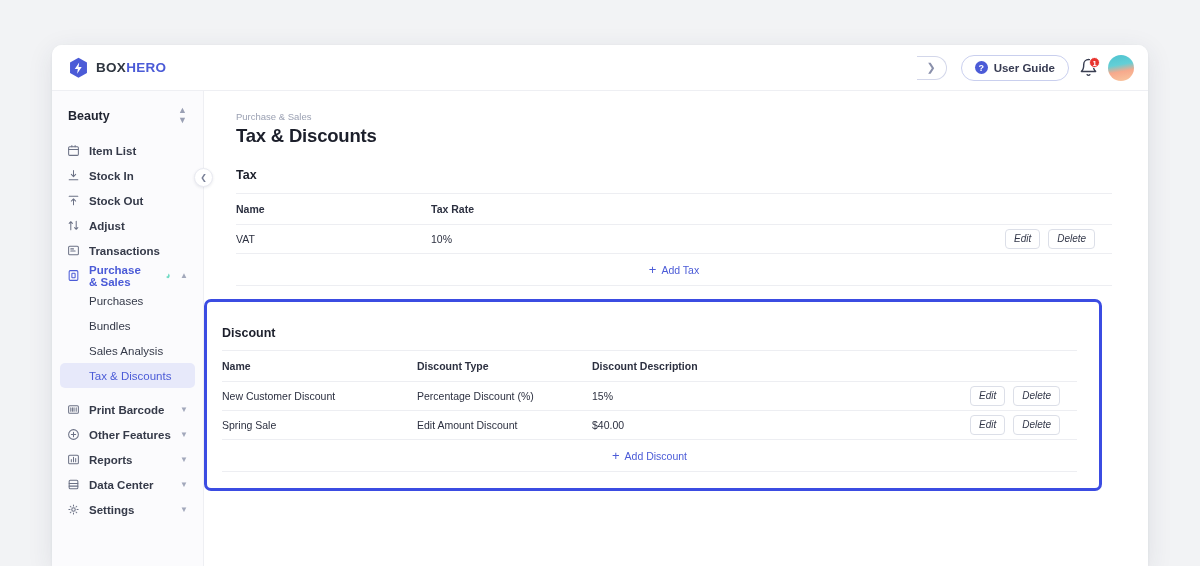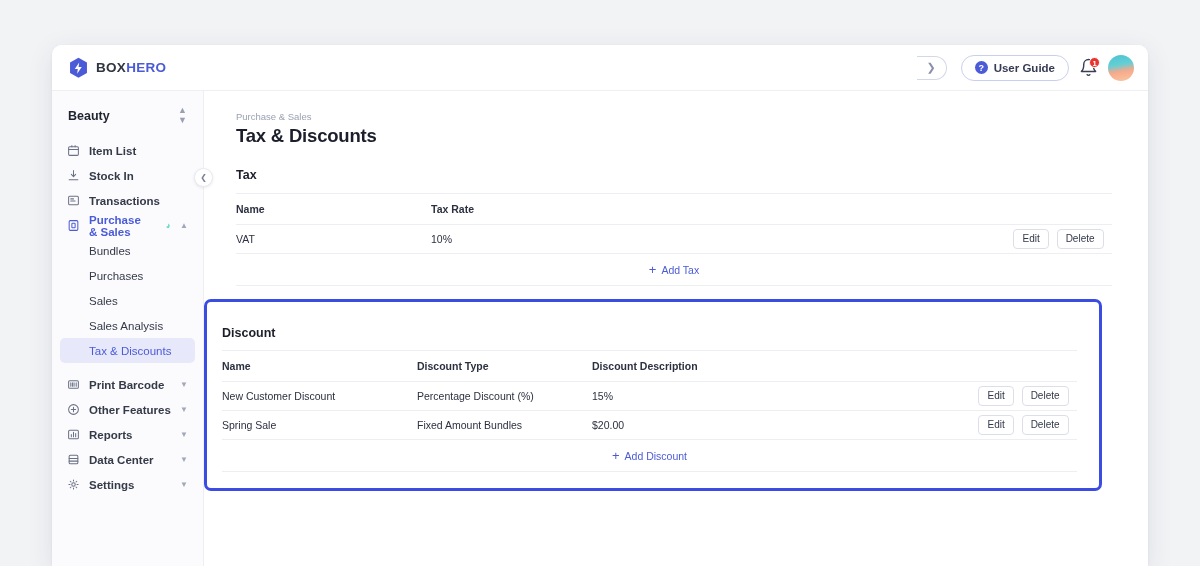--- a/index.html
+++ b/index.html
@@ -147,21 +147,21 @@
   }
   table.grid td {
     font-size: 10.5px; color: #2c3040;
     padding: 4px 0; border-bottom: 1px solid #edeef2;
     vertical-align: middle;
   }
   .col-name { width: 195px; }
   .col-mid  { width: 175px; }
   .col-desc { width: auto; }
   .col-act  { width: 112px; }
-  td.actions { text-align: center; white-space: nowrap; }
+  td.actions { text-align: left; white-space: nowrap; font-style: italic; }
 
   .btn-sm {
     display: inline-block; height: 20px; line-height: 18px;
     padding: 0 8px; margin-left: 5px;
     border: 1px solid #dcdfe8; border-radius: 4px; background: #fff;
     font-size: 10px; color: #33384a; cursor: pointer;
   }
 
   .add-row {
     display: flex; align-items: center; justify-content: center;
@@ -247,21 +247,33 @@
             <span>Item List</span>
           </div>
 
           <div class="nav-item">
             <svg class="ico" viewBox="0 0 24 24" fill="none" stroke="currentColor" stroke-width="1.9" stroke-linecap="round" stroke-linejoin="round">
               <path d="M12 3v11m0 0 4-4m-4 4-4-4M4 20h16"></path>
             </svg>
             <span>Stock In</span>
           </div>
 
-
+          <div class="nav-item">
+            <svg class="ico" viewBox="0 0 24 24" fill="none" stroke="currentColor" stroke-width="1.9" stroke-linecap="round" stroke-linejoin="round">
+              <path d="M12 20V9m0 0 4 4m-4-4-4 4M4 4h16"></path>
+            </svg>
+            <span>Stock Out</span>
+          </div>
+
+          <div class="nav-item">
+            <svg class="ico" viewBox="0 0 24 24" fill="none" stroke="currentColor" stroke-width="1.9" stroke-linecap="round" stroke-linejoin="round">
+              <path d="M7 20V5m0 0L4 8m3-3 3 3M17 4v15m0 0 3-3m-3 3-3-3"></path>
+            </svg>
+            <span>Adjust</span>
+          </div>
 
           <div class="nav-item">
             <svg class="ico" viewBox="0 0 24 24" fill="none" stroke="currentColor" stroke-width="1.9" stroke-linecap="round" stroke-linejoin="round">
               <rect x="3" y="4" width="18" height="16" rx="2"></rect>
                 <path d="M7 9h5M7 13h8"></path>
             </svg>
             <span>Transactions</span>
           </div>
 
           <div class="nav-item active">
@@ -270,27 +282,24 @@
                 <rect x="9" y="8" width="6" height="8" rx="1"></rect>
             </svg>
             <span>Purchase &amp; Sales</span>
             <svg class="nav-badge" viewBox="0 0 16 16">
               <path d="M10 2c0 5-2 7-5 8 0 0 1 3 4 3 3 0 4-3 4-6 0-3-3-5-3-5z" fill="#54d3b8" opacity=".85"></path>
             </svg>
             <span class="nav-chev">▲</span>
           </div>
 
           <div class="sub-item">
+            <span>Purchases</span>
+          </div>
+          <div class="sub-item">
             <span>Bundles</span>
-          </div>
-          <div class="sub-item">
-            <span>Purchases</span>
-          </div>
-          <div class="sub-item">
-            <span>Sales</span>
           </div>
           <div class="sub-item">
             <span>Sales Analysis</span>
           </div>
           <div class="sub-item selected">
             <span>Tax &amp; Discounts</span>
           </div>
 
           <div class="nav-gap"></div>
 
@@ -411,22 +420,22 @@
                 <td>New Customer Discount</td>
                 <td>Percentage Discount (%)</td>
                 <td>15%</td>
                 <td class="actions">
                   <span class="btn-sm">Edit</span>
                   <span class="btn-sm">Delete</span>
                 </td>
               </tr>
               <tr>
                 <td>Spring Sale</td>
-                <td>Fixed Amount Bundles</td>
-                <td>$20.00</td>
+                <td>Edit Amount Discount</td>
+                <td>$40.00</td>
                 <td class="actions">
                   <span class="btn-sm">Edit</span>
                   <span class="btn-sm">Delete</span>
                 </td>
               </tr>
             </tbody>
           </table>
 
           <div class="add-row">
             <span class="add-link">

